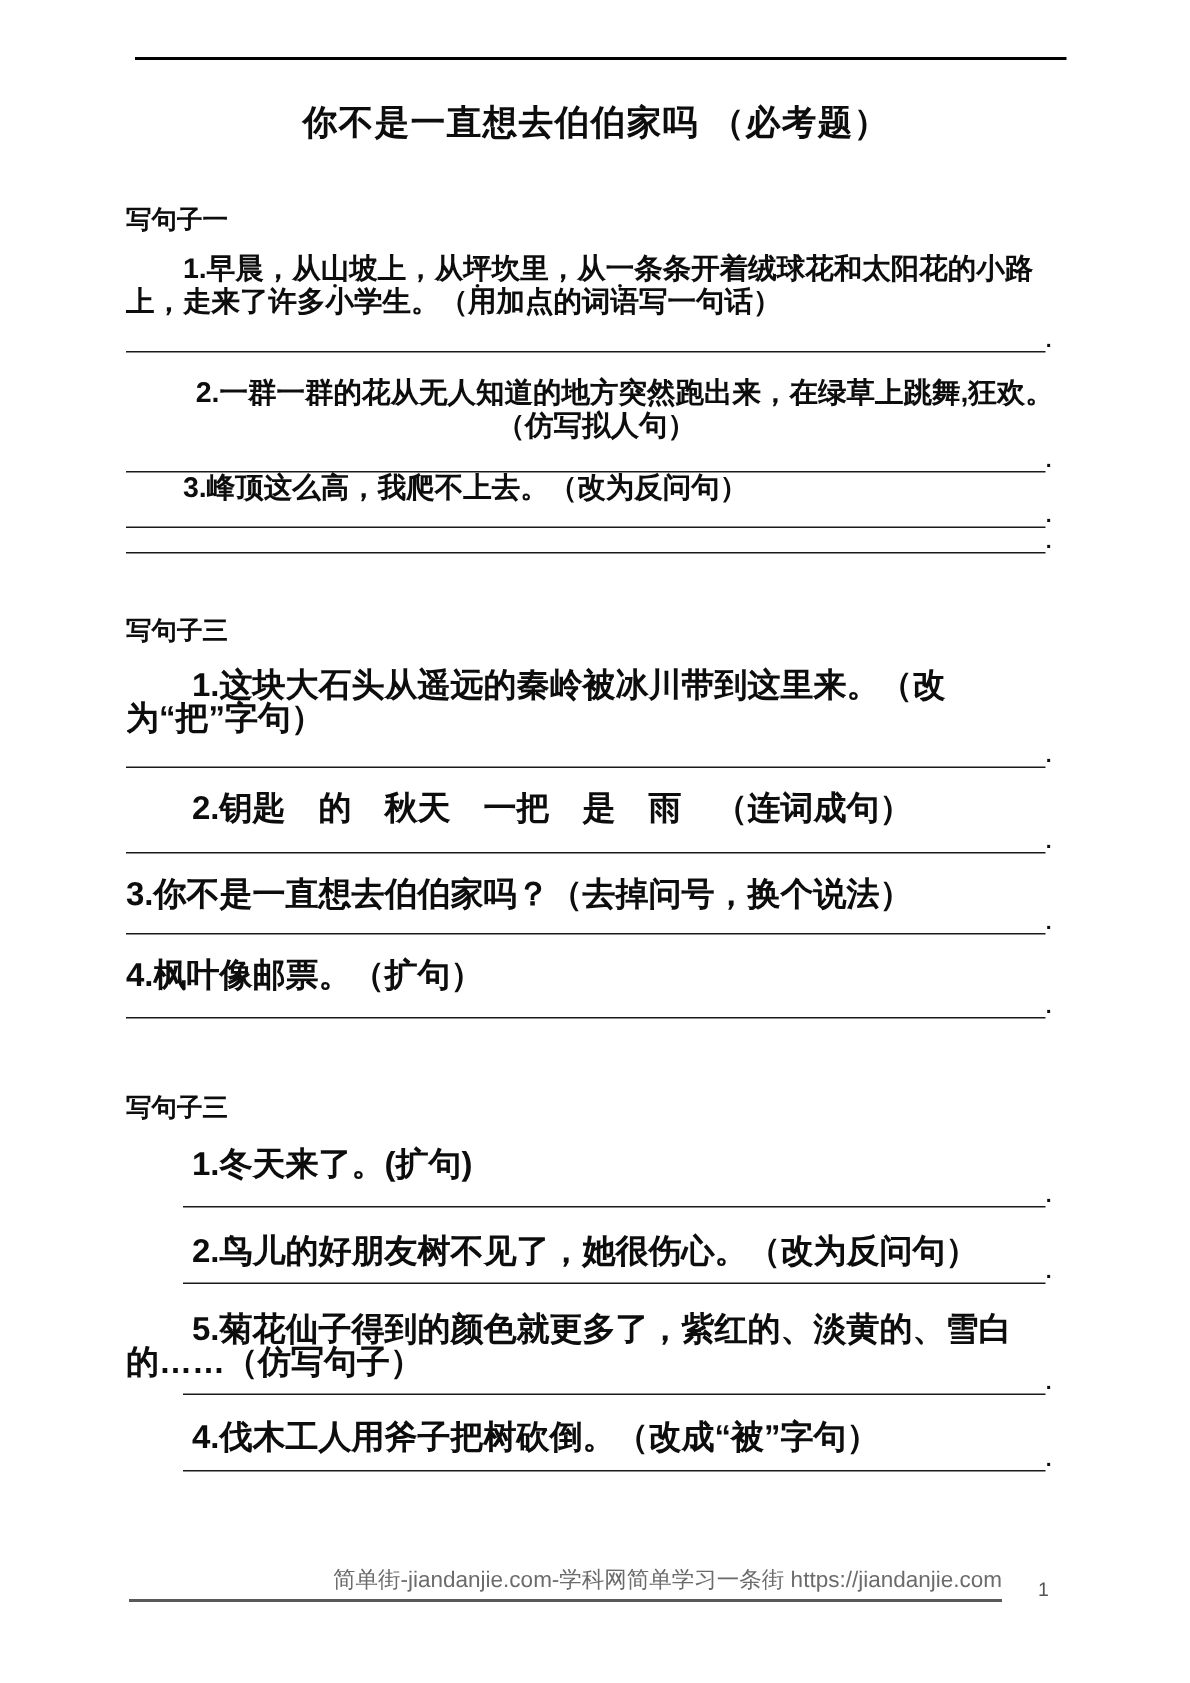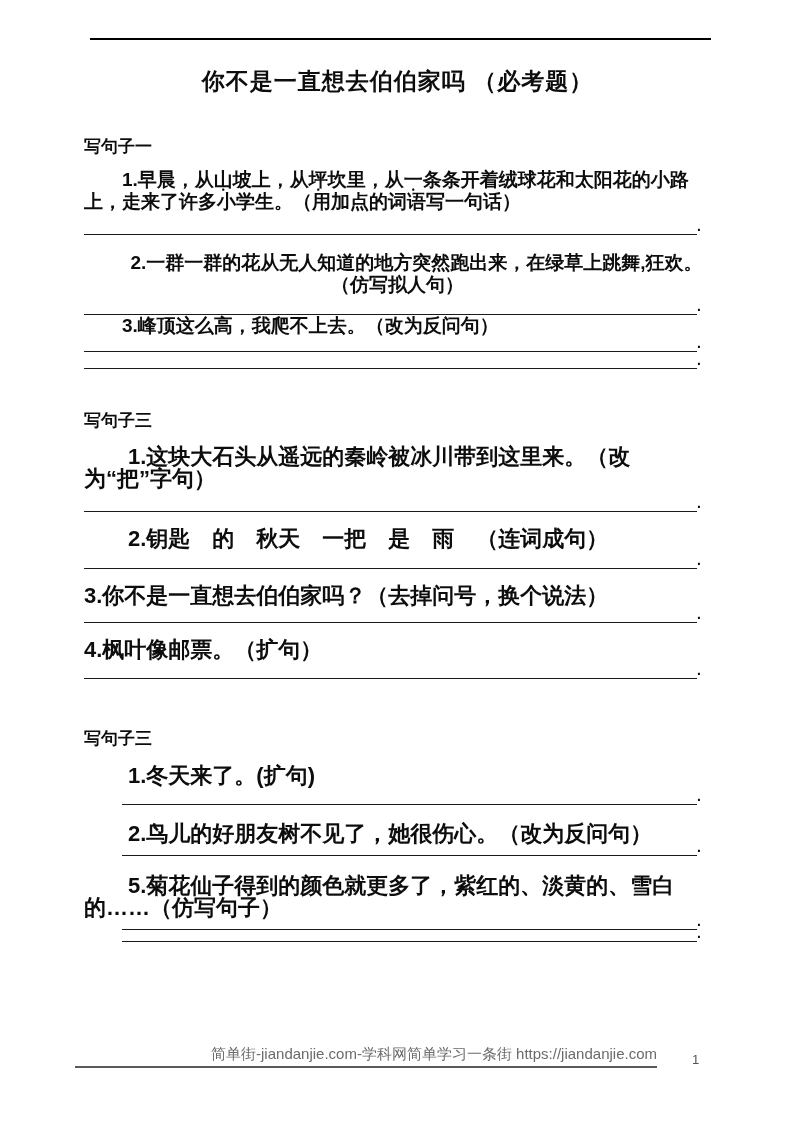--- a/index.html
+++ b/index.html
@@ -90,21 +90,21 @@
     content:"\2022";
     position:absolute;
     left:50%;
     transform:translateX(-50%);
     bottom:-0.52em;
     font-size:0.45em;
     line-height:1;
   }
   .footer{
     position:absolute;
-    left:75px;
+    left:86px;
     top:1042px;
     width:582px;
     border-bottom:2px solid #5a5a5a;
     text-align:right;
     color:#6b6b6b;
     font-size:15px;
     font-weight:400;
     line-height:24px;
     height:24px;
   }
@@ -183,20 +183,21 @@
     <p class="q q2">2.鸟儿的好朋友树不见了，她很伤心。（改为反问句）</p>
     <div class="ans a2">
       <span class="period">.</span>
     </div>
 
     <p class="q q3">5.菊花仙子得到的颜色就更多了，紫红的、淡黄的、雪白的……（仿写句子）</p>
     <div class="ans a3">
       <span class="period">.</span>
     </div>
 
+    <p class="q q4">4.伐木工人用斧子把树砍倒。（改成“被”字句）</p>
     <div class="ans a4">
       <span class="period">.</span>
     </div>
   </div>
 
   <div class="footer">简单街-jiandanjie.com-学科网简单学习一条街 https://jiandanjie.com</div>
   <div class="page-num">1</div>
 
 </div>
 

